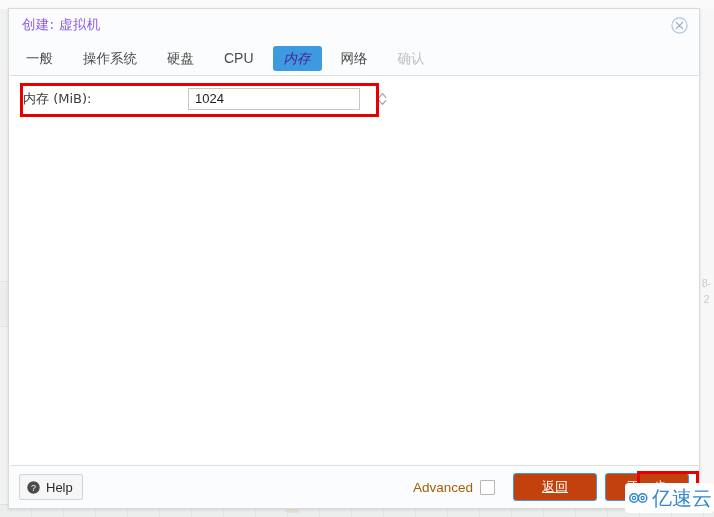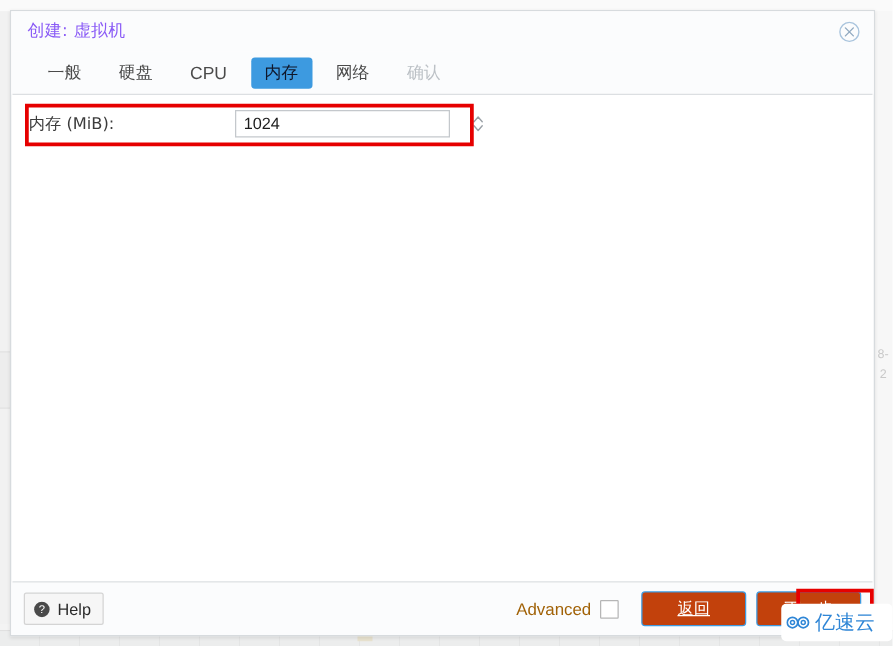--- a/index.html
+++ b/index.html
@@ -141,42 +141,43 @@
   }
   .close-btn svg { display: block; }
 
   
   .tabstrip {
     flex: 0 0 34px;
     height: 34px;
     background: #fbfcfd;
     display: flex;
     align-items: center;
-    padding-left: 18px;
+    padding-left: 6px;
     box-sizing: border-box;
     gap: 0px;
   }
   .tab {
     font-size: 13.5px;
     color: #4a4a4a;
     padding: 3px 11px 4px 11px;
     margin-right: 8px;
     border-radius: 3px;
     line-height: 18px;
     white-space: nowrap;
     cursor: pointer;
     font-family: "DejaVu Sans", "Liberation Sans", sans-serif;
   }
   .tab.latin {
     font-family: "Liberation Sans", sans-serif;
     font-size: 14px;
   }
   .tab.active {
     background: #3d9ae0;
-    color: #0f172a;
+    color: #4c1d95;
+    font-style: italic;
   }
   .tab.disabled {
     color: #bcc1c6;
     cursor: default;
   }
 
   
   .dialog-body {
     flex: 1 1 auto;
     background: #ffffff;
@@ -331,21 +332,21 @@
     background: #ffffff;
     border-radius: 4px;
     display: flex;
     align-items: center;
     gap: 3px;
     padding-left: 4px;
     box-sizing: border-box;
     z-index: 50;
   }
   .wm-text {
-    font-size: 16px;
+    font-size: 20px;
     color: #2f86d6;
     font-family: "DejaVu Sans", "Liberation Sans", sans-serif;
     letter-spacing: 0px;
     font-weight: normal;
   }
 </style>
 </head>
 <body>
 
 <div id="page">
@@ -370,20 +371,21 @@
     <div class="close-btn">
       <svg width="17" height="17" viewBox="0 0 17 17" aria-hidden="true">
         <circle cx="8.5" cy="8.5" r="7.6" fill="none" stroke="#a9c4dd" stroke-width="1.1"></circle>
         <path d="M5.3 5.3 L11.7 11.7 M11.7 5.3 L5.3 11.7" stroke="#8fa8c0" stroke-width="1.1" stroke-linecap="round"></path>
       </svg>
     </div>
   </div>
 
   <div class="tabstrip">
     <div class="tab"><span>一般</span></div>
+    <div class="tab"><span>操作系统</span></div>
     <div class="tab"><span>硬盘</span></div>
     <div class="tab latin"><span>CPU</span></div>
     <div class="tab active"><span>内存</span></div>
     <div class="tab"><span>网络</span></div>
     <div class="tab disabled"><span>确认</span></div>
   </div>
 
   <div class="dialog-body">
     <div class="form-row">
       <div class="form-label">内存 (MiB):</div>

